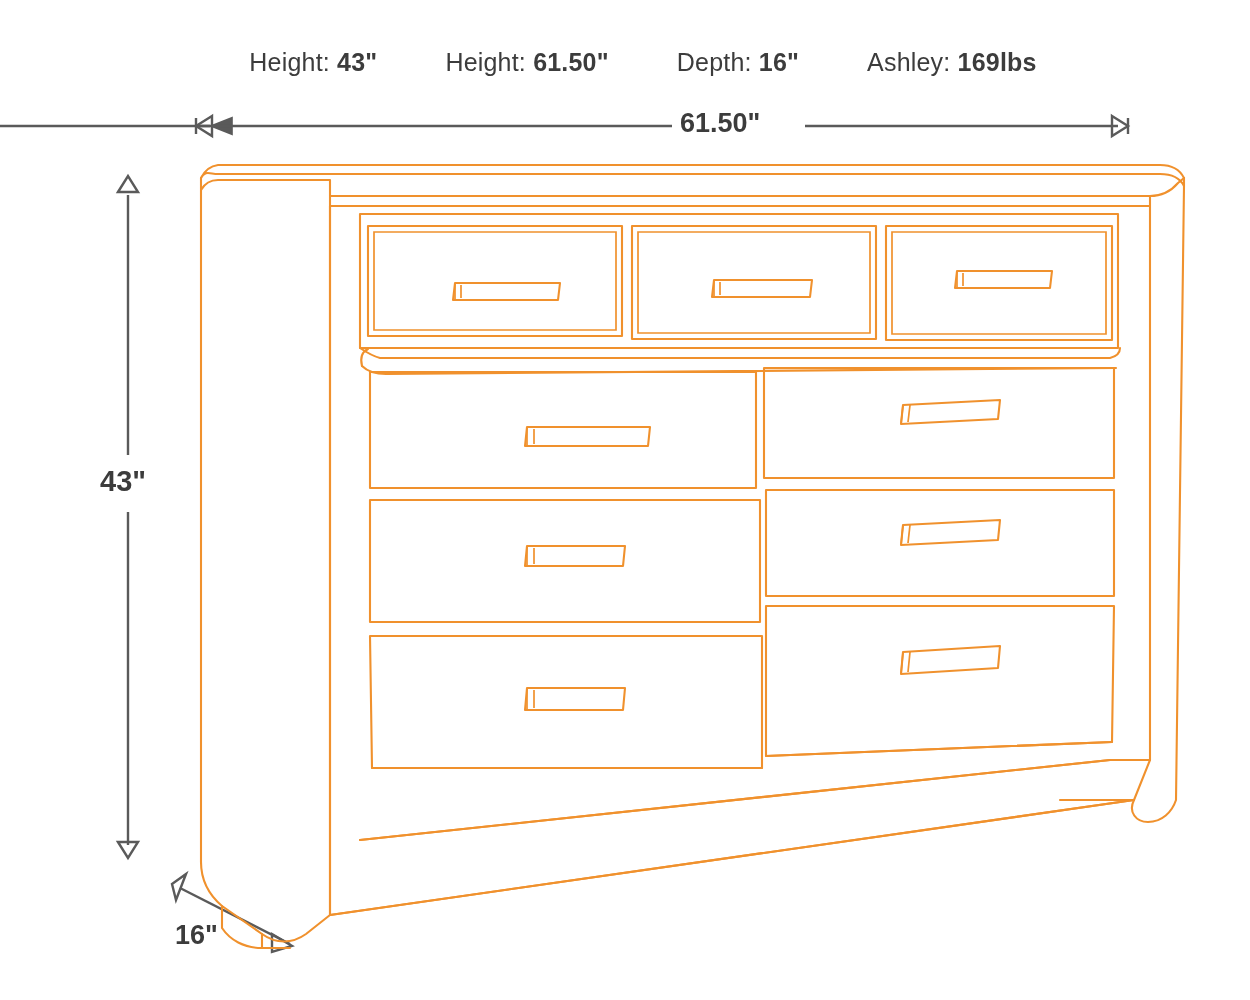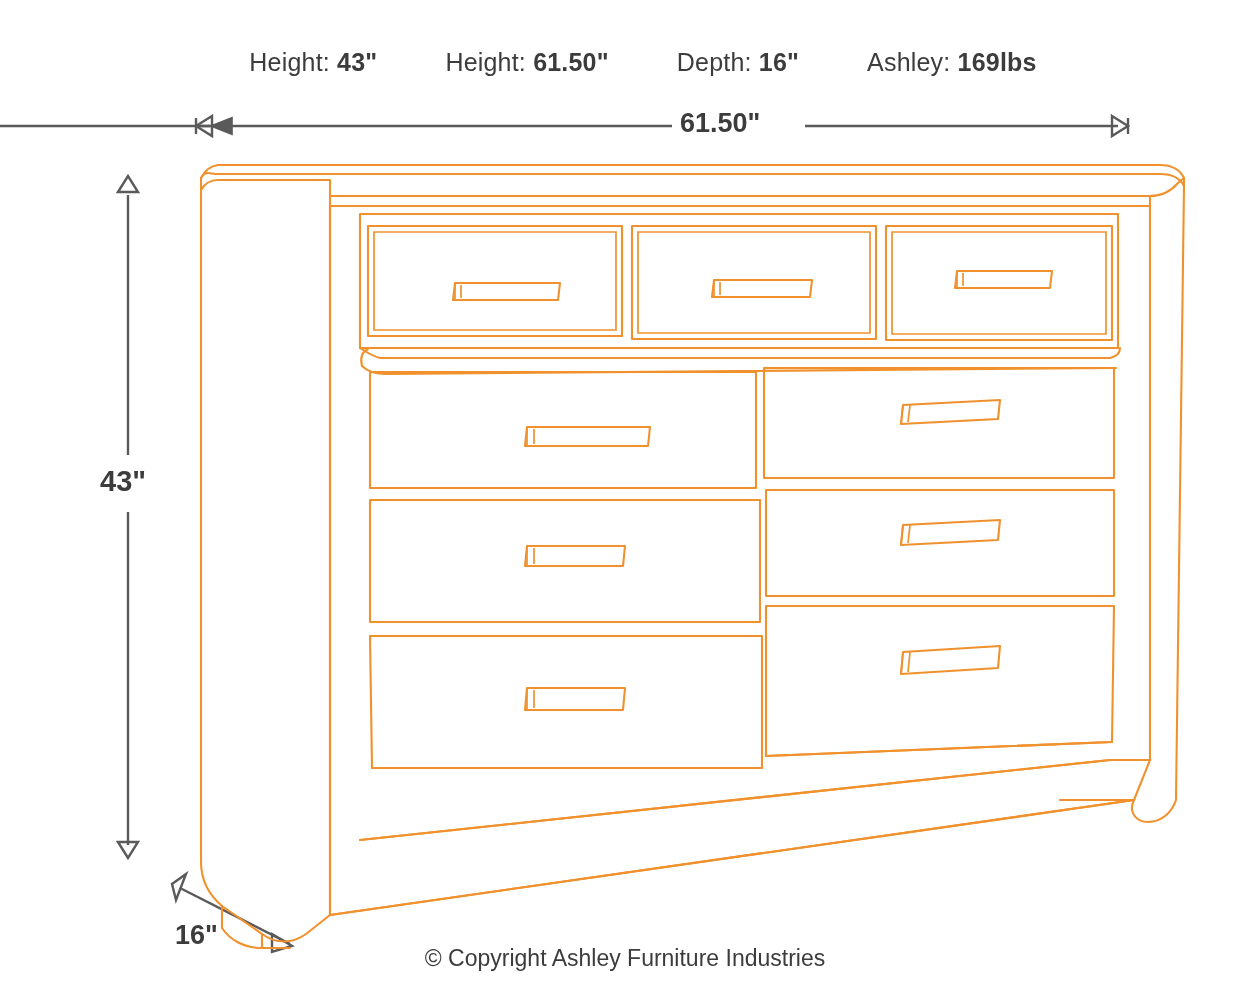--- a/index.html
+++ b/index.html
@@ -273,15 +273,14 @@
 
     <g>
       <path class="furn" d="M372,768 L762,768"></path>
       <path class="furn" d="M766,756 L1112,742"></path>
       <path class="furn" d="M360,840 L1110,760"></path>
       <path class="furn" d="M330,915 L1134,800"></path>
     </g>
 
   </svg>
 
-  <div class="copyright">© Copyright Ashley Furniture Industries</div>
 
 </div>
 
 </body></html>

